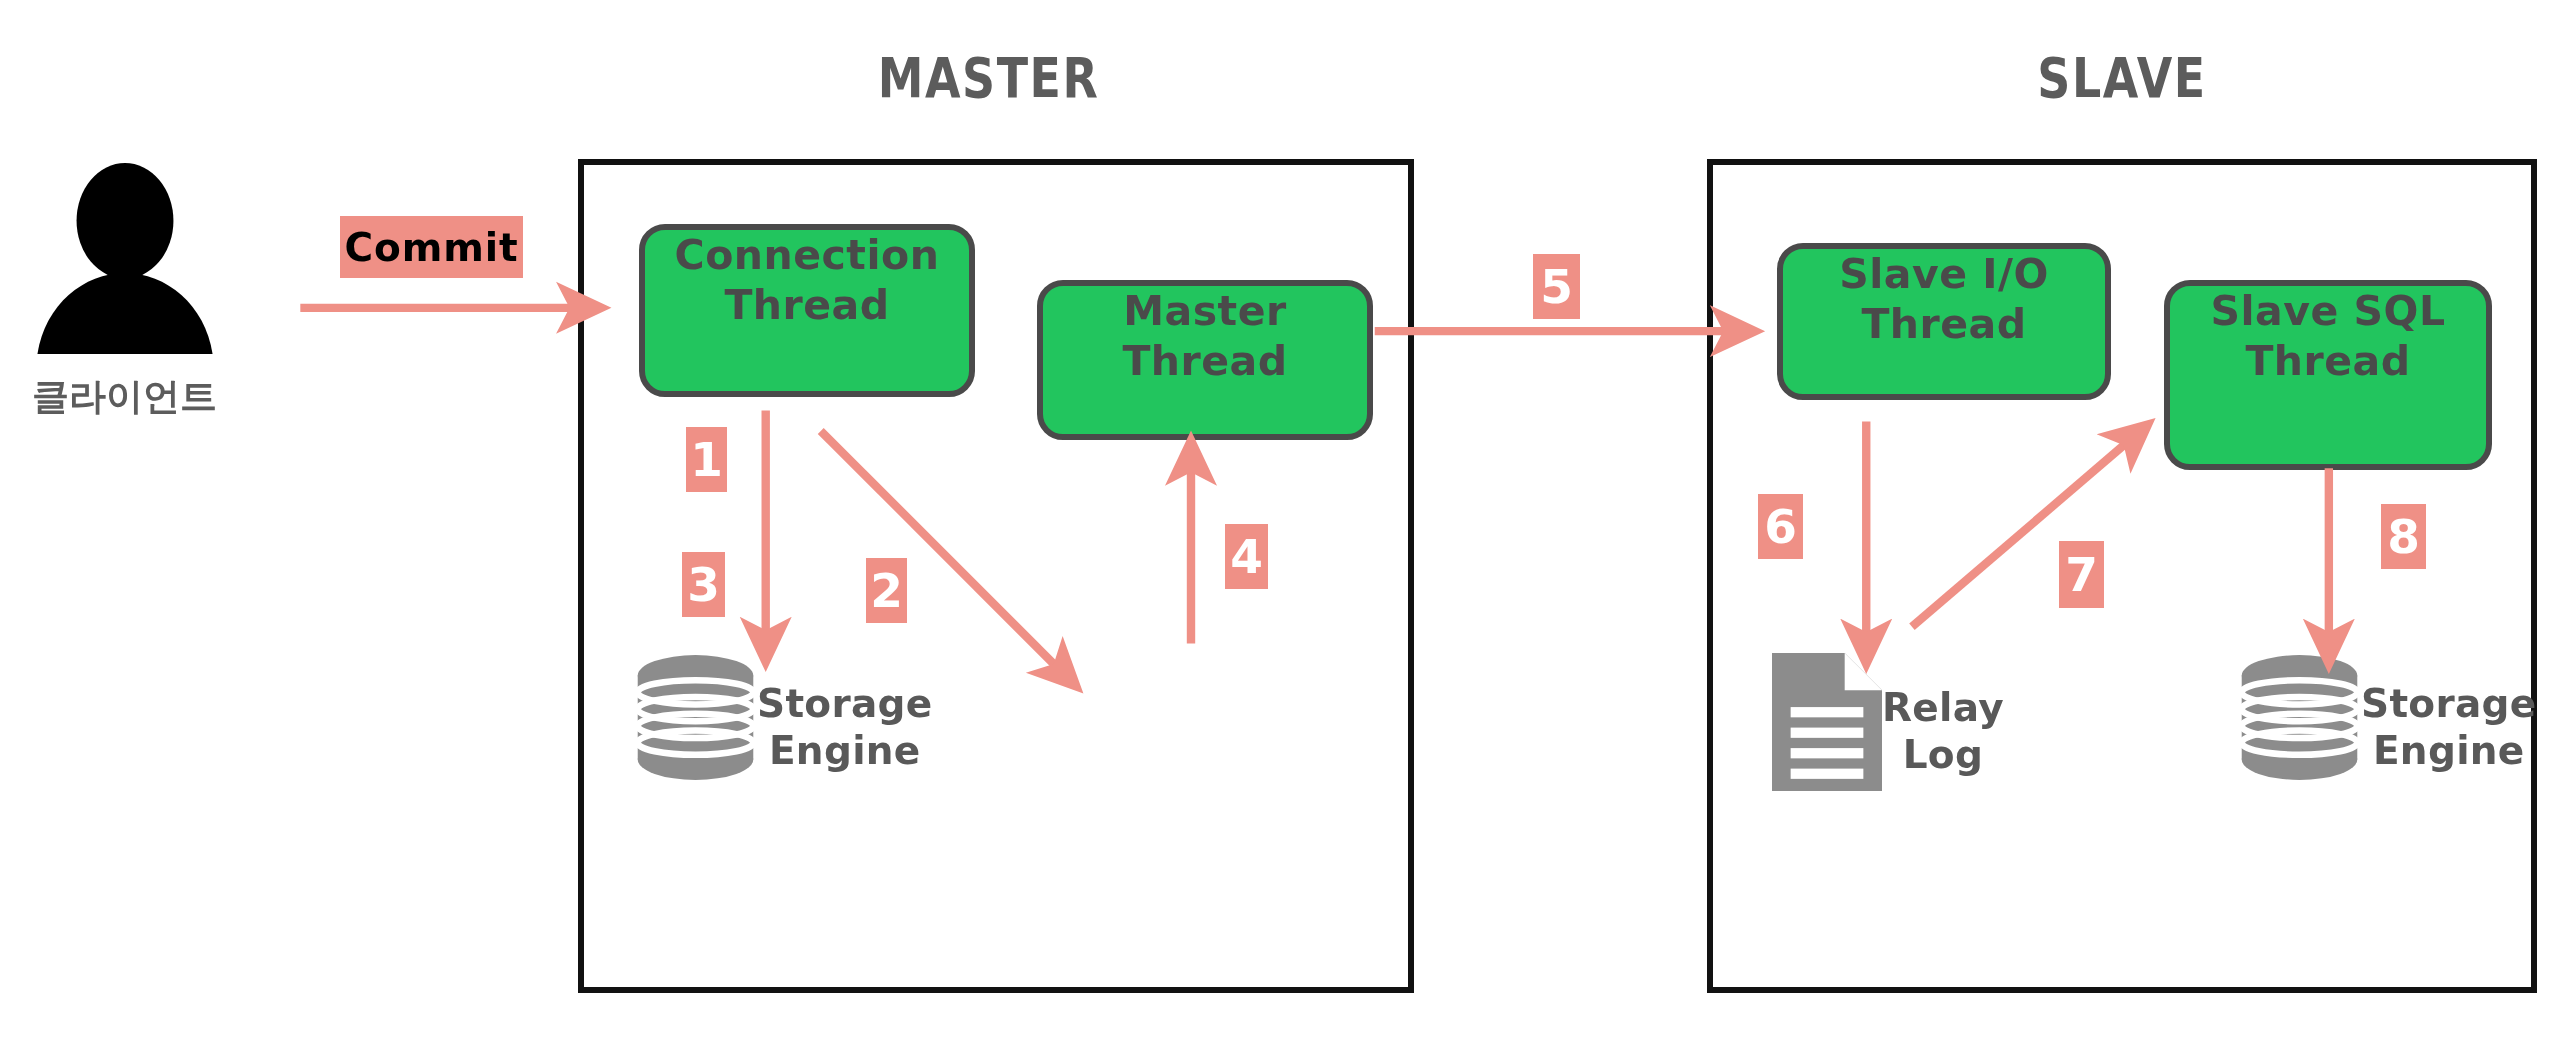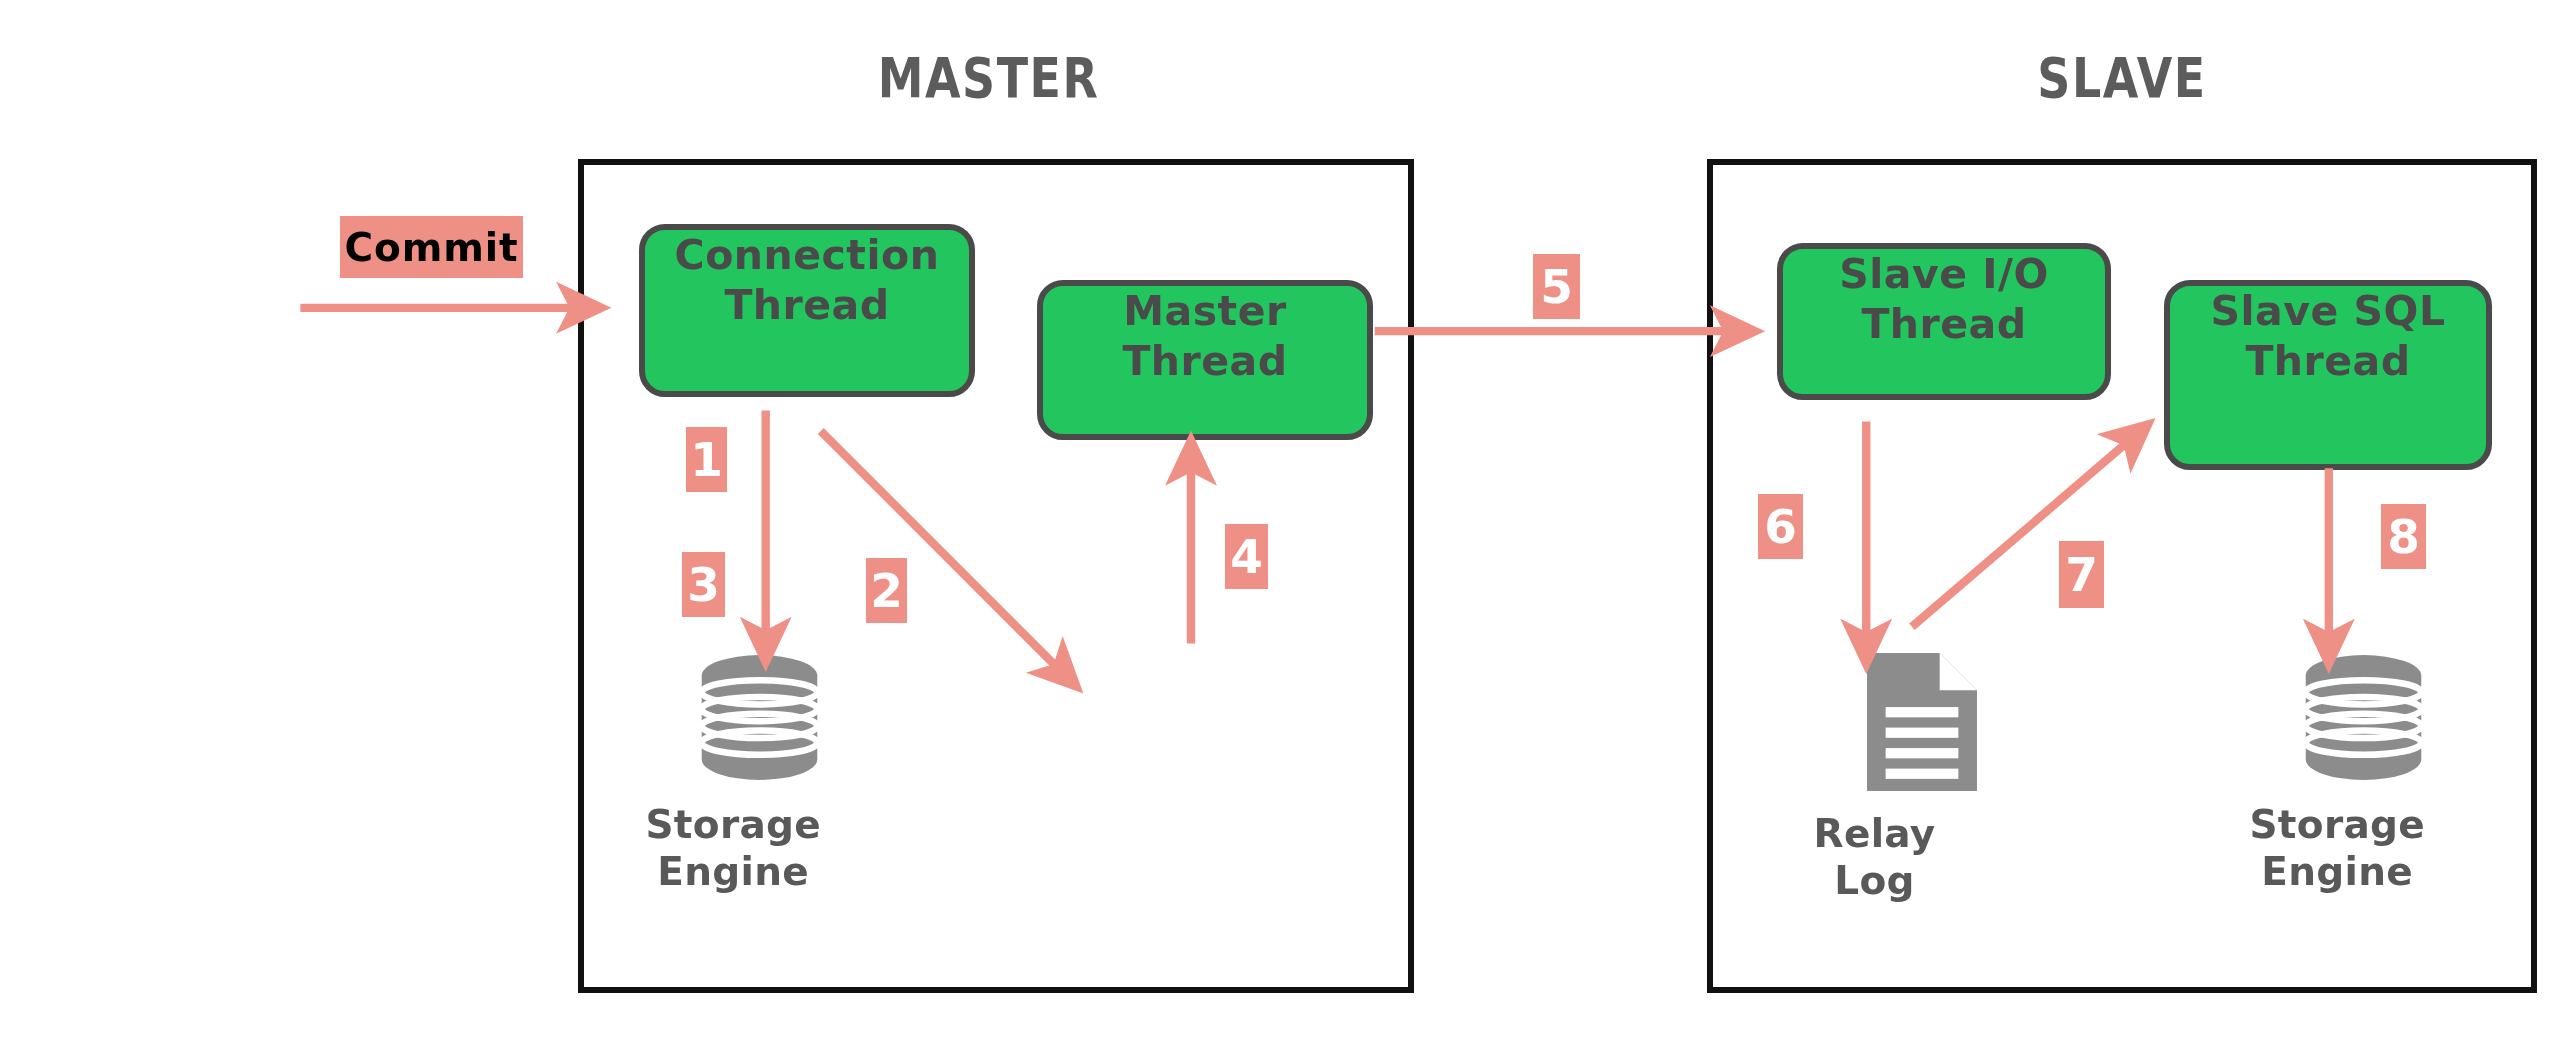--- a/index.html
+++ b/index.html
@@ -66,22 +66,22 @@
   }
   #connection-thread { left: 639px;  top: 224px; width: 336px; height: 173px; }
   #master-thread     { left: 1037px; top: 280px; width: 336px; height: 160px; }
   #slave-io-thread   { left: 1777px; top: 235px; width: 334px; height: 157px; margin-top: 8px; }
   #slave-sql-thread  { left: 2164px; top: 280px; width: 328px; height: 190px; }
 
   
   .node {
     position: absolute;
     display: flex;
-    flex-direction: column;
-    align-items: flex-end;
+    flex-direction: row;
+    align-items: center;
   }
   .node-label {
     font-family: "DejaVu Sans", sans-serif;
     font-weight: 700;
     font-size: 39px;
     line-height: 1.2;
     color: #595959;
     white-space: pre-line;
     text-align: center;
     margin-top: 17px;
@@ -161,20 +161,29 @@
   }
 </style>
 </head>
 <body>
 
 <div id="stage">
 
   <div class="section-title" id="master-title">MASTER</div>
   <div class="section-title" id="slave-title">SLAVE</div>
 
+  <div id="client-node">
+    <span>
+      <svg width="198" height="191" viewBox="0 0 212 205" aria-hidden="true">
+        <ellipse cx="106" cy="62" rx="52" ry="62" fill="#000000"></ellipse>
+        <path d="M106 118 C 62 118 20 152 12 205 L 200 205 C 192 152 150 118 106 118 Z" fill="#000000"></path>
+      </svg>
+    </span>
+    <div id="client-label">클라이언트</div>
+  </div>
 
   <div class="chip" id="commit-chip">Commit</div>
 
   <div class="server-box" id="master-box"></div>
   <div class="server-box" id="slave-box"></div>
 
   <div class="thread-box" id="connection-thread">
     <span class="thread-label">Connection
 Thread</span>
   </div>

